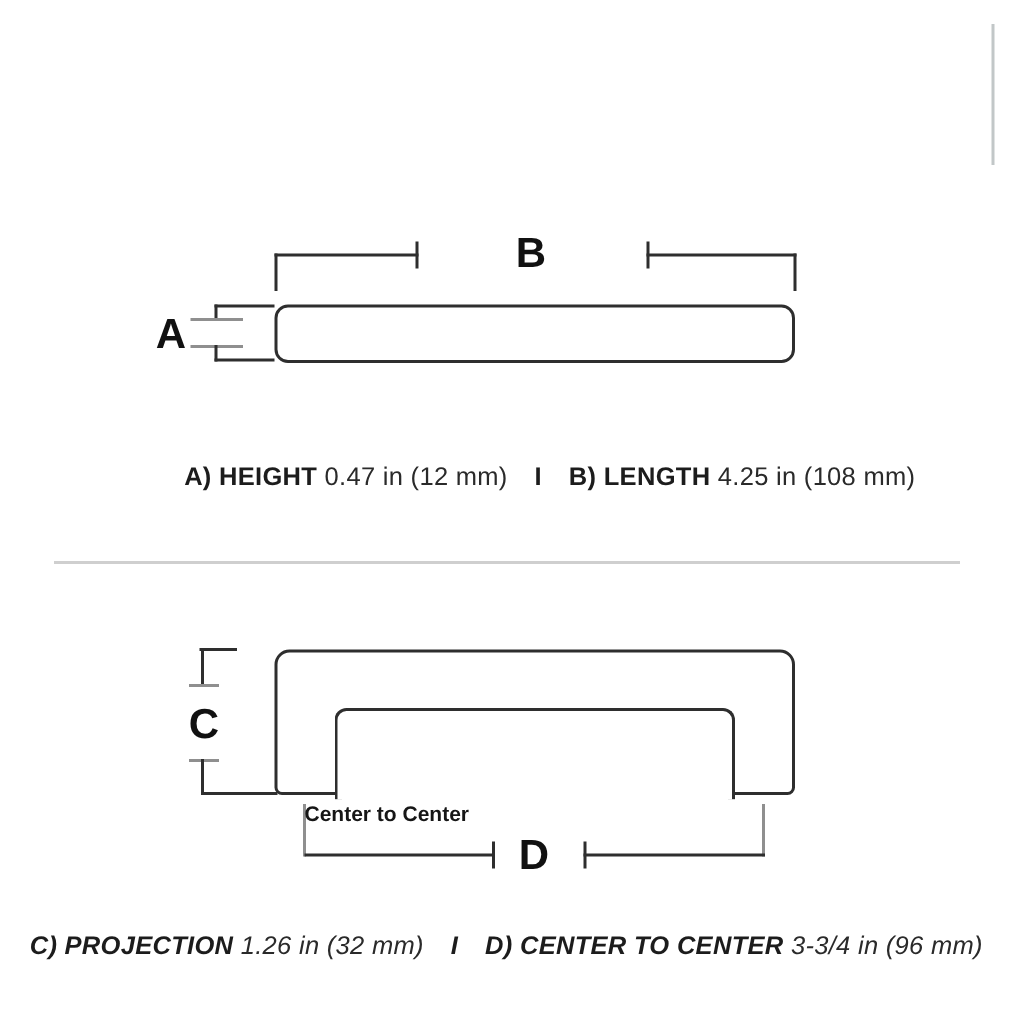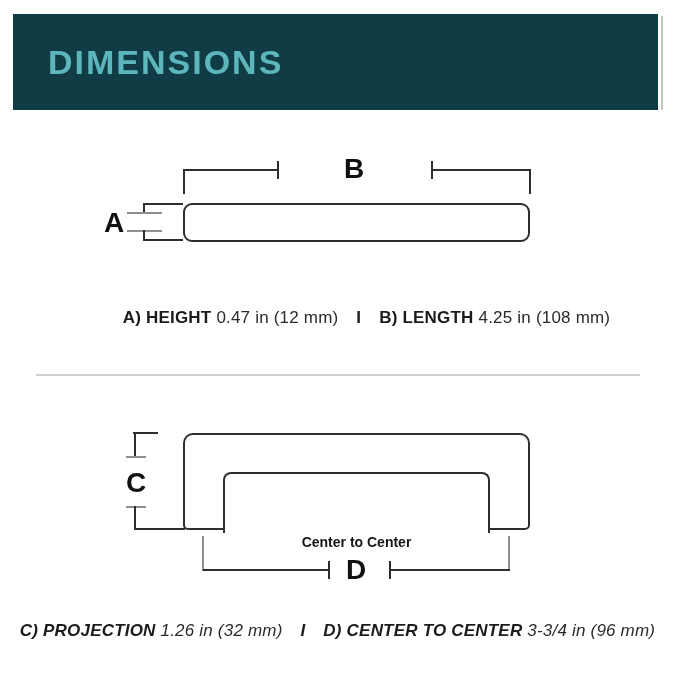--- a/index.html
+++ b/index.html
@@ -44,33 +44,30 @@
   .handle-cutout{
     position:absolute;left:223px;top:472px;width:267px;height:61px;box-sizing:border-box;
     border:2px solid var(--line-dark);border-bottom:none;border-radius:8px 8px 0 0;background:#fff;
   }
   
   .caption{position:absolute;left:0;width:675px;text-align:center;font-size:17px;
     letter-spacing:0.2px;line-height:20px;color:#2a2a2a;white-space:nowrap;}
   .caption b{color:var(--text);}
   .caption .sep{font-weight:bold;margin:0 13px;color:var(--text);}
   .ctc{
-    position:absolute;left:203px;top:534px;width:307px;text-align:center;
+    position:absolute;left:203px;top:534px;width:307px;text-align:left;
     font-size:14px;font-weight:bold;line-height:16px;color:#161616;
   }
   .divider{position:absolute;left:36px;top:374px;width:604px;height:2px;background:var(--divider);}
 </style>
 </head>
 <body>
 
 <div id="stage">
 
-  <div class="band">
-    <h1>DIMENSIONS</h1>
-  </div>
   <div class="band-shadow"></div>
 
   <div>
 
     <div class="bar"></div>
 
     <div class="hl" style="left:183px;top:169px;width:96px;"></div>
     <div class="hl" style="left:431px;top:169px;width:100px;"></div>
     <div class="vl" style="left:183px;top:169px;height:25px;"></div>
     <div class="vl" style="left:529px;top:169px;height:25px;"></div>

